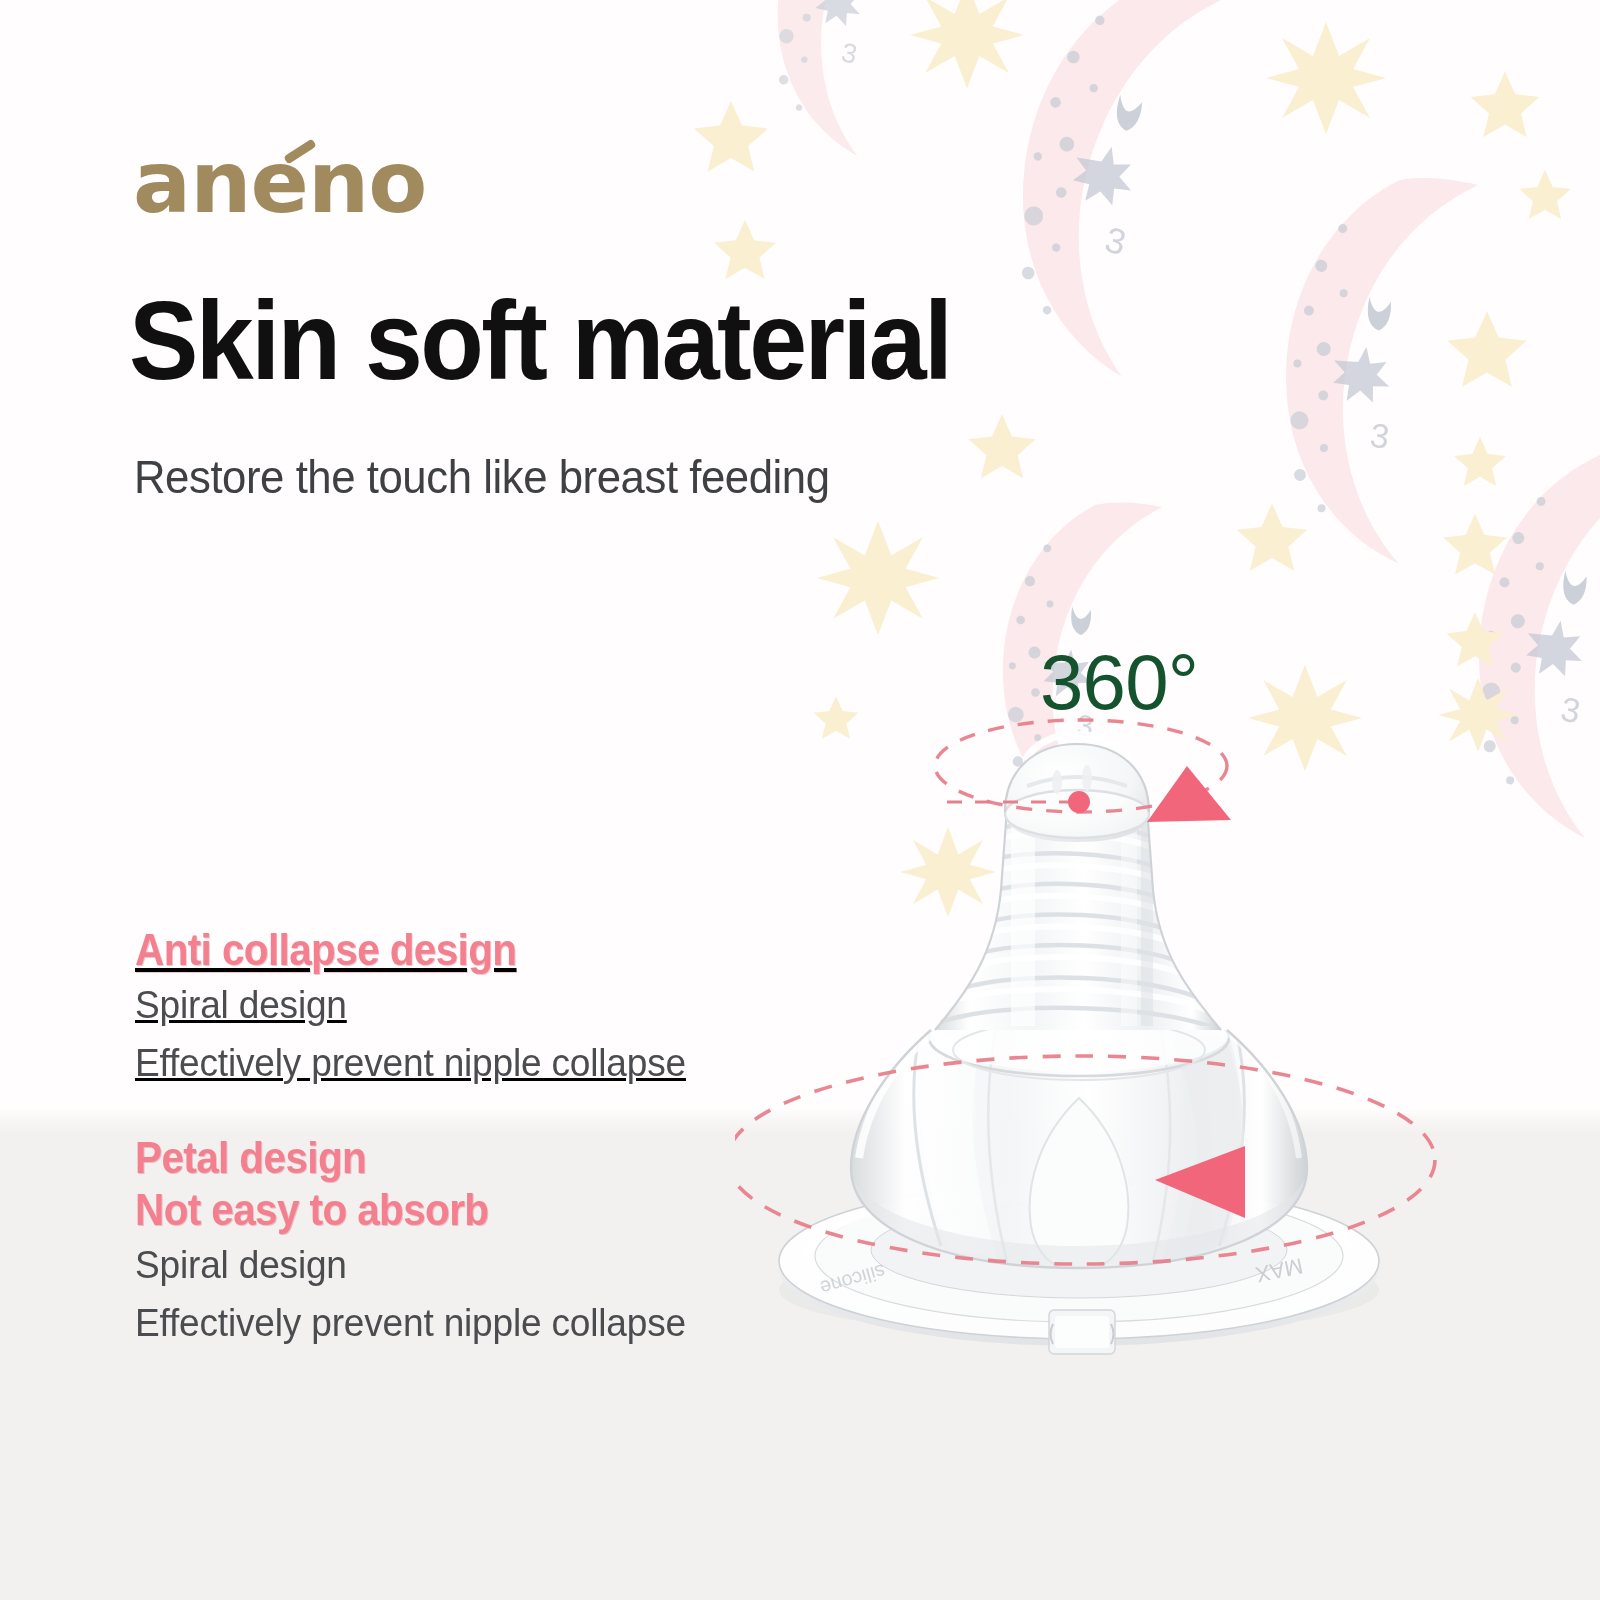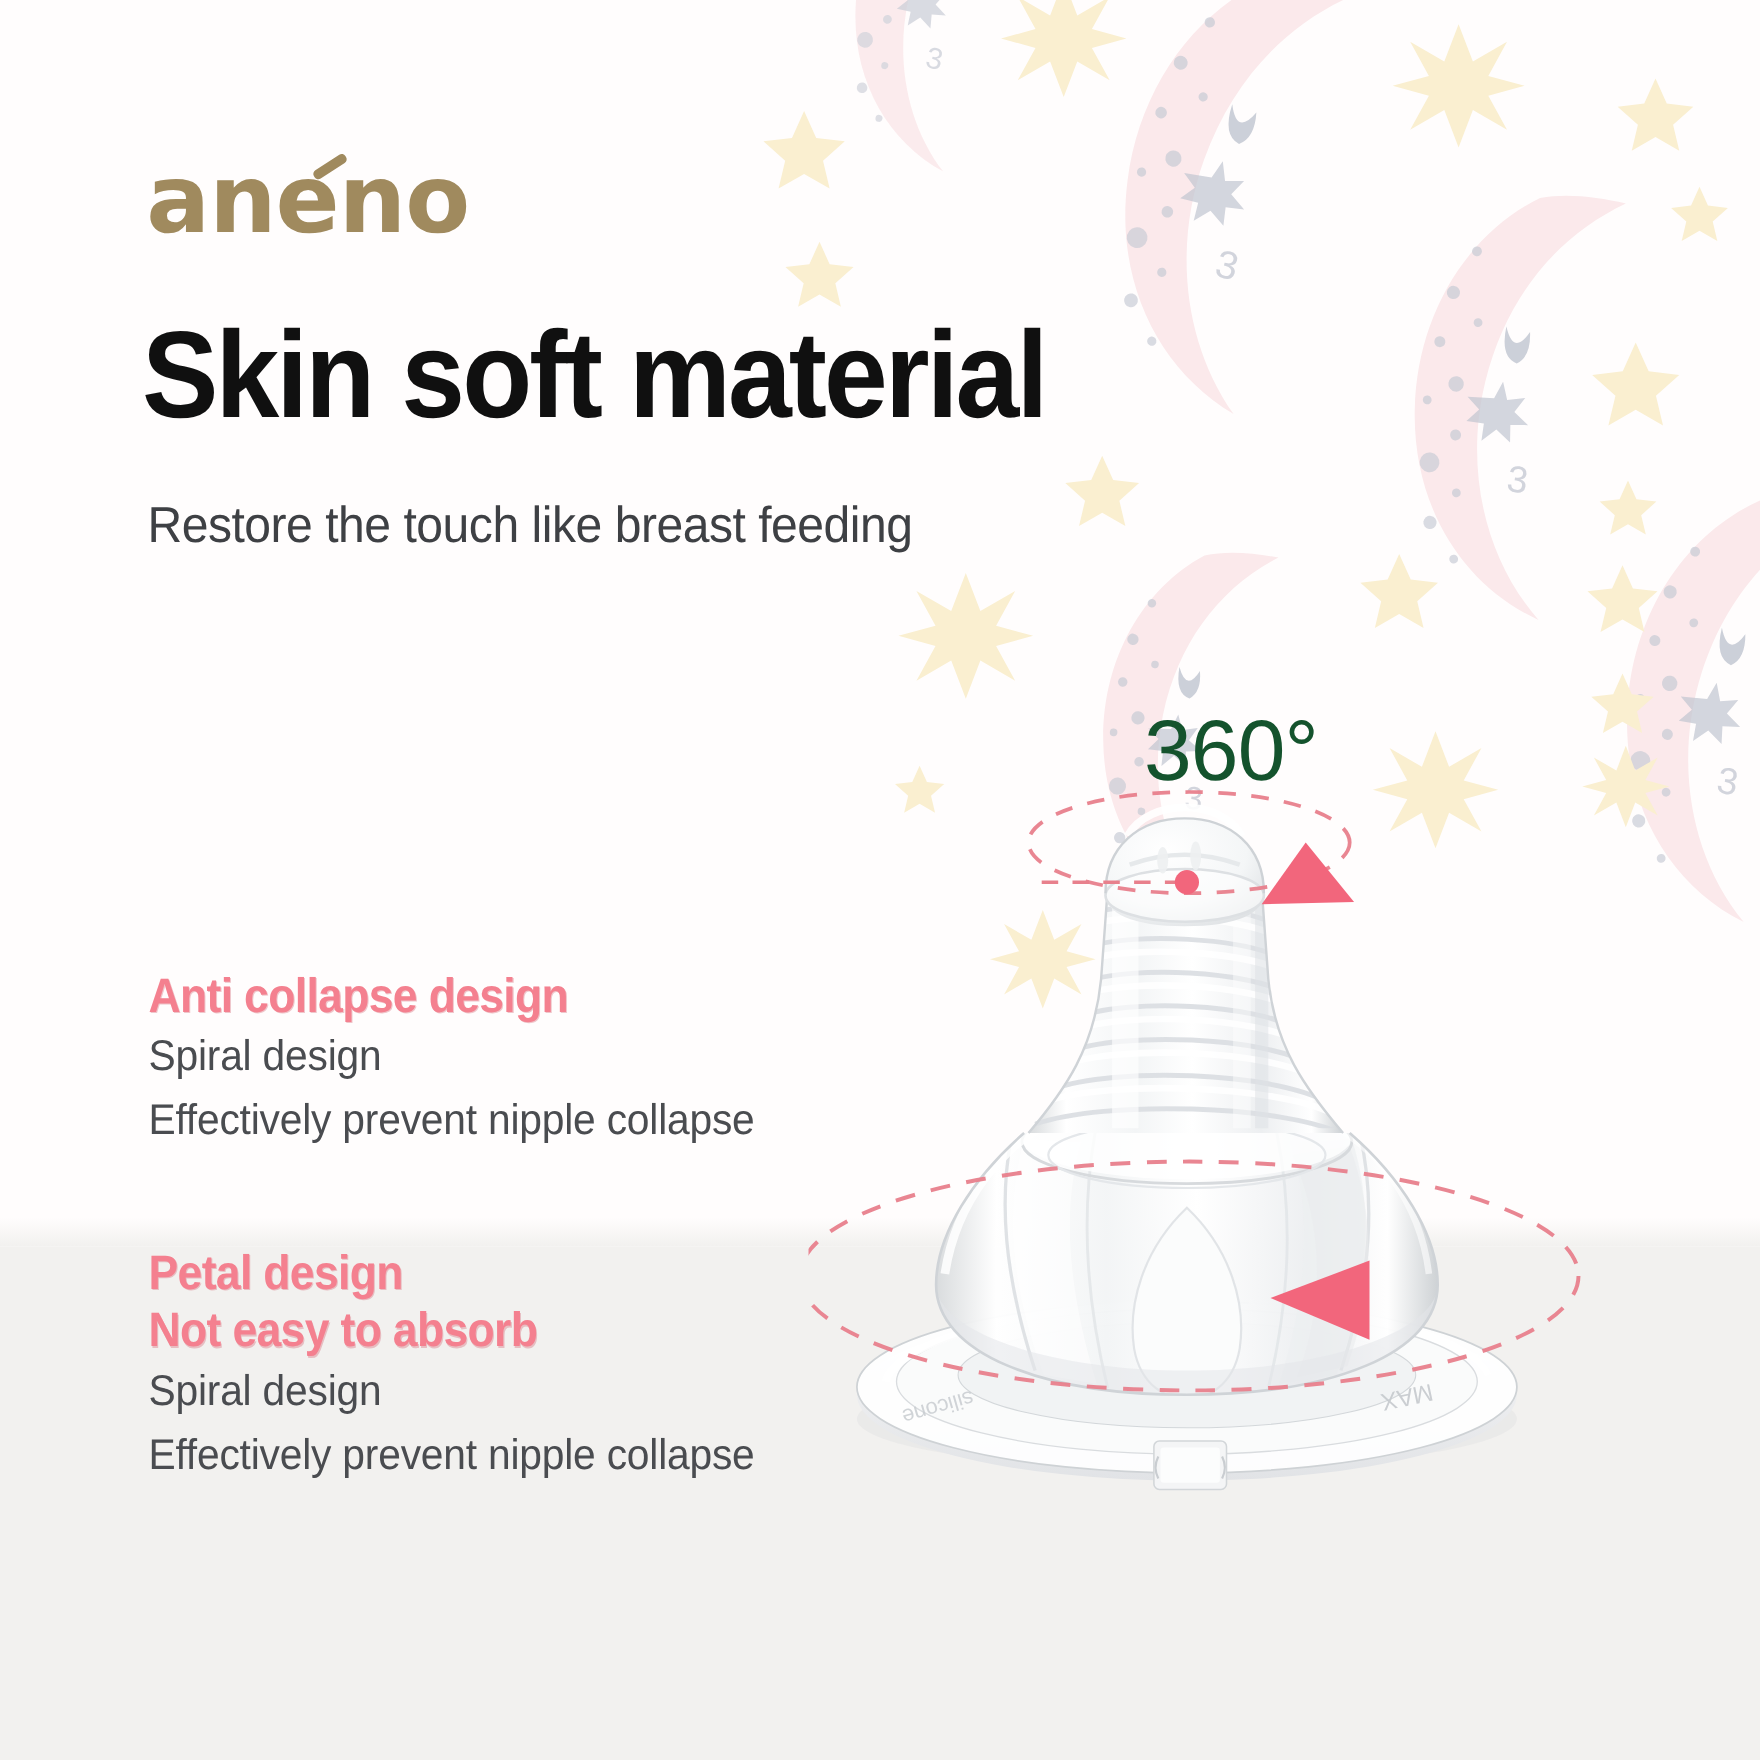--- a/index.html
+++ b/index.html
@@ -109,21 +109,21 @@
     font-weight: 400;
     color: #4A4C50;
     line-height: 1.48;
     letter-spacing: -0.005em;
     transform: scaleX(0.95);
     transform-origin: left top;
     white-space: nowrap;
   }
   #feature-1 { top: 713px; }
   #feature-1 .f-line { margin-top: 14px; }
-  #feature-2 { top: 880px; }
+  #feature-2 { top: 924px; text-decoration: underline; }
   #feature-2 .f-line:first-of-type { margin-top: 16px; }
   #feature-3 { top: 1132px; }
   #feature-3 .f-line:first-of-type { margin-top: 20px; }
 
   
   .deg-label {
     position: absolute;
     left: 1040px; top: 605px;
     font-size: 78px;
     font-weight: 400;

